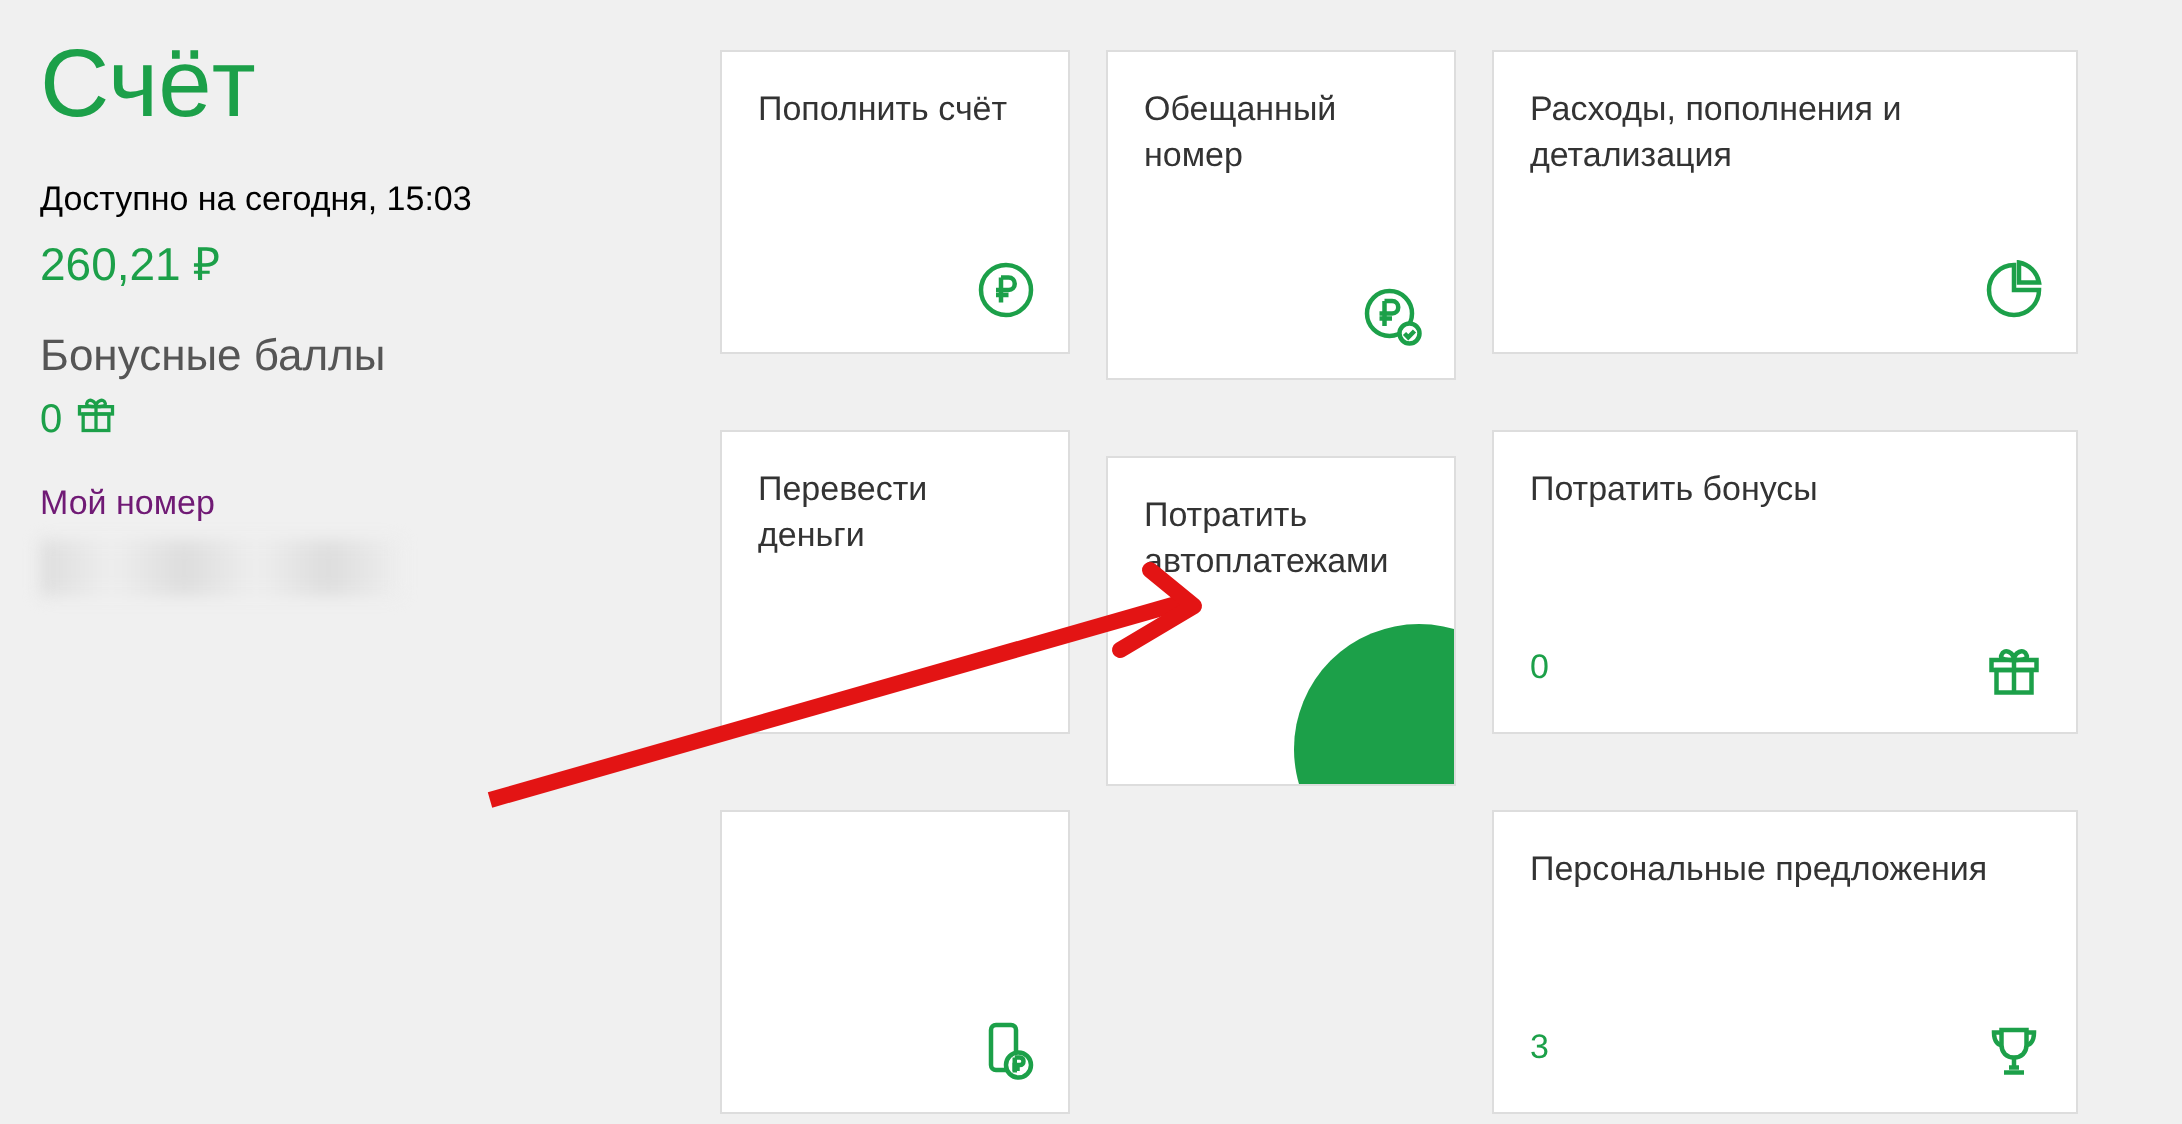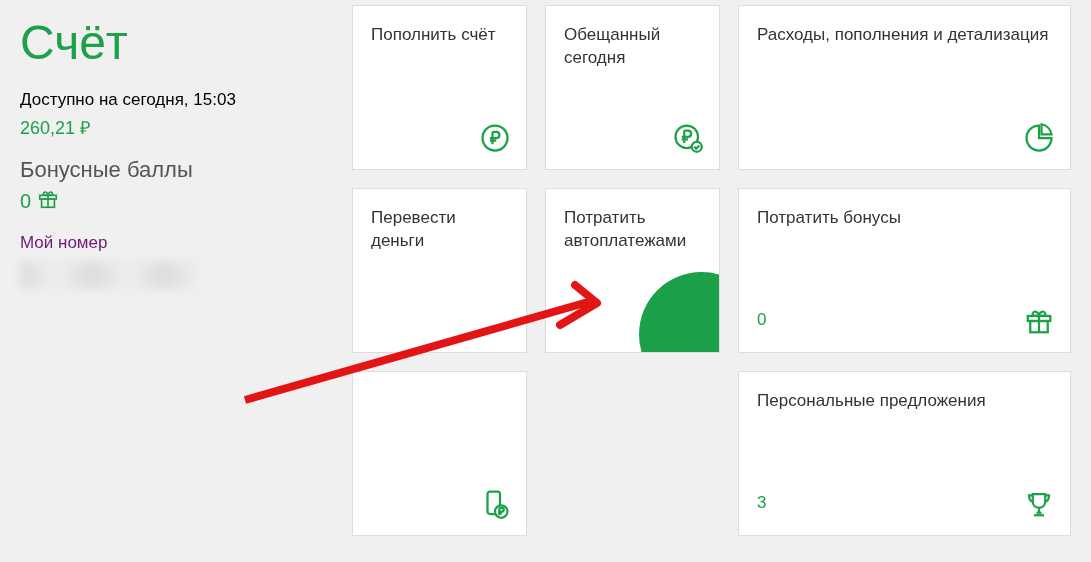--- a/index.html
+++ b/index.html
@@ -25,21 +25,21 @@
       color: #1ca049;
       font-weight: 300;
       margin-bottom: 20px;
     }
     .sidebar-label {
       font-size: 17px;
       color: #000000;
       margin-bottom: 5px;
     }
     .sidebar-balance {
-      font-size: 18px;
+      font-size: 23px;
       color: #1ca049;
       font-weight: 400;
       margin-bottom: 18px;
     }
     .bonus-section {
       margin-bottom: 18px;
     }
     .bonus-label {
       font-size: 22px;
       color: #555;
@@ -72,30 +72,31 @@
     }
     .col {
       display: flex;
       flex-direction: column;
       gap: 18px;
     }
     .col-narrow .card {
       width: 175px;
     }
     .col-wide .card {
-      width: 333px;
+      width: 293px;
     }
     .card {
       background: #fff;
       border: 1px solid #ddd;
       height: 165px;
       padding: 18px;
       position: relative;
       cursor: pointer;
       overflow: hidden;
+      margin-top: 20px;
     }
     .card-title {
       font-size: 17px;
       color: #333;
       line-height: 1.35;
     }
     .card-icon {
       position: absolute;
       bottom: 15px;
       right: 15px;
@@ -181,21 +182,21 @@
           <rect x="6" y="2" width="10" height="18" rx="2"></rect>
           <circle cx="17" cy="18" r="5" fill="#fff"></circle>
           <path d="M15.5 15 L15.5 21 M15.5 15 L17.5 15 C18.5 15 19 15.7 19 16.5 C19 17.3 18.5 18 17.5 18 L14.5 18 M14.5 19.5 L17.5 19.5"></path>
         </svg>
       </div>
     </div>
   </div>
 
   <div class="col col-narrow">
     <div class="card">
-      <div class="card-title">Обещанный сегодня</div>
+      <div class="card-title">Обещанный номер</div>
       <div class="card-icon">
         <svg class="icon-svg" width="30" height="30" viewBox="0 0 24 24">
           <circle cx="11" cy="11" r="9"></circle>
           <path d="M9 6 L9 16 M9 6 L12 6 C13.5 6 14.5 7 14.5 8.5 C14.5 10 13.5 11 12 11 L7 11 M7 13 L12 13"></path>
           <circle cx="19" cy="19" r="4" fill="#fff"></circle>
           <path d="M17 19 L18.5 20.5 L21 18"></path>
         </svg>
       </div>
     </div>
 

